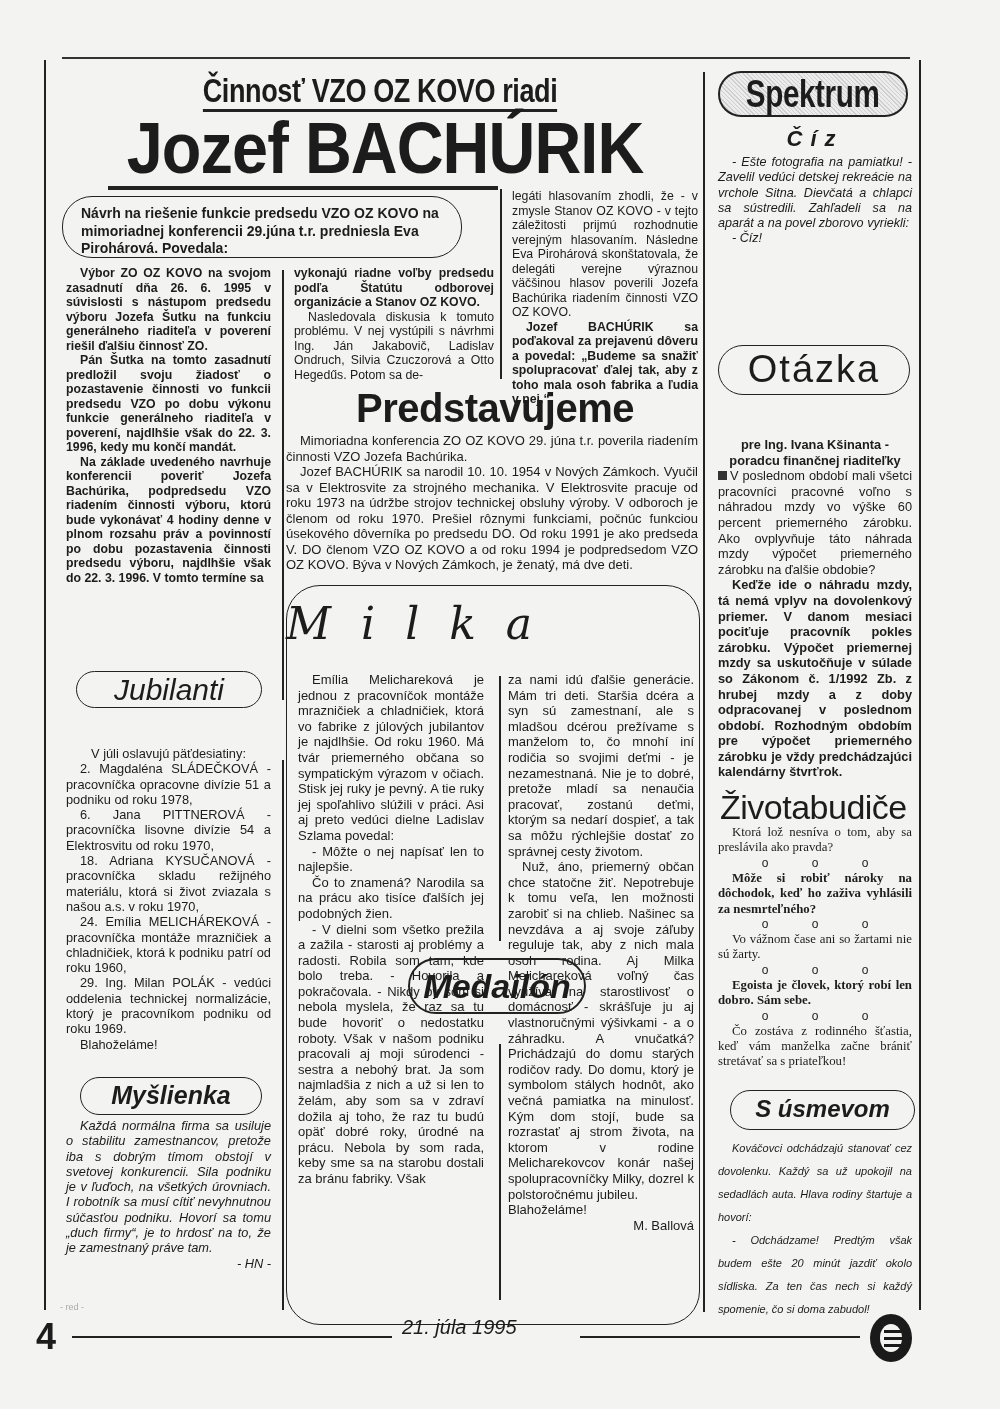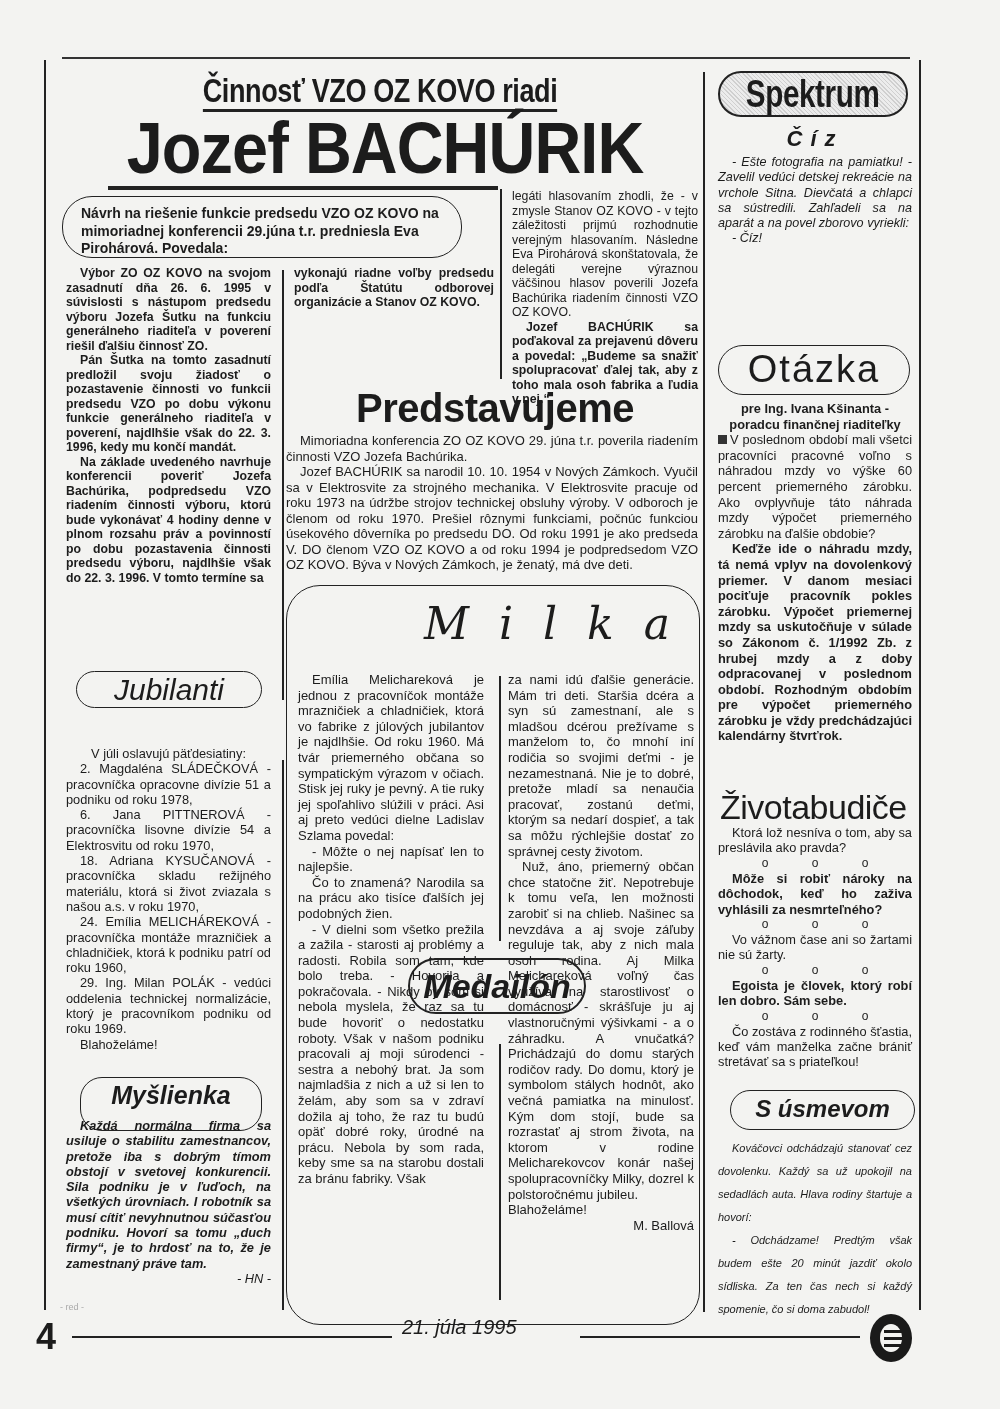--- a/index.html
+++ b/index.html
@@ -28,53 +28,53 @@
 
   .colA { left: 66px; top: 266px; width: 205px; }
   .colB { left: 294px; top: 266px; width: 200px; }
   .colC { left: 512px; top: 189px; width: 186px; }
 
   .predstav-title { left: 290px; top: 386px; width: 410px; text-align: center; font-size: 40px; font-weight: bold; letter-spacing: -0.5px; }
   .predstav-body { left: 286px; top: 433px; width: 412px; }
   .predstav-body .p { font-size: 13px; line-height: 15.5px; }
 
   .milka-box { left: 286px; top: 585px; width: 414px; height: 740px; border: 1.8px solid #222; border-radius: 34px; box-sizing: border-box; }
-  .milka-title { left: 286px; top: 598px; width: 414px; text-align: right; font-family: "DejaVu Serif", serif; font-style: italic; font-size: 44px; letter-spacing: 30px; }
+  .milka-title { left: 286px; top: 598px; width: 414px; text-align: left; font-family: "DejaVu Serif", serif; font-style: italic; font-size: 44px; letter-spacing: 30px; }
   .milka-colL { left: 298px; top: 672px; width: 186px; }
   .milka-colR { left: 508px; top: 672px; width: 186px; }
   .milka-colL .p, .milka-colR .p { font-size: 13px; line-height: 15.6px; }
   .milka-vline { left: 499px; top: 676px; height: 265px; width: 1.5px; background: #222; }
   .milka-vline2 { left: 499px; top: 1044px; height: 256px; width: 1.5px; background: #222; }
 
   .medailon-box { left: 408px; top: 958px; width: 178px; height: 56px; border: 2px solid #222; border-radius: 28px; box-sizing: border-box;
     text-align: center; font-size: 34px; font-weight: bold; font-style: italic; line-height: 52px; }
 
   .pill { border: 1.8px solid #222; border-radius: 22px; box-sizing: border-box; text-align: center; }
   .jubilanti-pill { left: 76px; top: 671px; width: 186px; height: 37px; font-size: 30px; font-style: italic; line-height: 36px; }
   .jubilanti { left: 66px; top: 746px; width: 205px; }
   .jubilanti .p { font-size: 12.8px; line-height: 15.3px; }
-  .mys-pill { left: 80px; top: 1077px; width: 182px; height: 54px; font-size: 25px; font-weight: bold; font-style: italic; line-height: 34px; }
+  .mys-pill { left: 80px; top: 1077px; width: 182px; height: 38px; font-size: 25px; font-weight: bold; font-style: italic; line-height: 34px; }
   .mys { left: 66px; top: 1118px; width: 205px; }
-  .mys .p { font-size: 12.8px; line-height: 15.3px; font-weight: bold; font-style: italic; }
+  .mys .p { font-size: 12.8px; line-height: 15.3px; font-weight: normal; font-style: italic; }
 
   .spek-pill { left: 718px; top: 71px; width: 190px; height: 46px; border: 2px solid #222; border-radius: 24px; box-sizing: border-box;
     background: repeating-linear-gradient(45deg, #cfcfcf 0 1px, #ececec 1px 3px); text-align: center; }
   .spek-pill span { font-size: 38px; font-weight: bold; line-height: 42px; display: inline-block; transform: scaleX(0.78); letter-spacing: -0.5px; }
   .ciz-title { left: 715px; top: 126px; width: 200px; text-align: center; font-size: 22px; font-weight: bold; font-style: italic; letter-spacing: 8px; }
   .ciz { left: 718px; top: 155px; width: 194px; }
   .ciz .p { font-size: 12.6px; line-height: 15.3px; font-style: italic; }
 
   .otazka-pill { left: 718px; top: 345px; width: 192px; height: 50px; border-radius: 25px; font-size: 38px; line-height: 46px; letter-spacing: 2px; }
   .otazka { left: 718px; top: 401px; width: 194px; }
   .otazka .p { font-size: 12.8px; line-height: 15.6px; }
   .sq { display: inline-block; width: 9px; height: 9px; background: #333; margin-right: 3px; }
 
   .zivot-title { left: 720px; top: 787px; width: 200px; font-size: 34px; line-height: 40px; letter-spacing: -0.5px; }
   .zivot { left: 718px; top: 825px; width: 194px; }
-  .zivot .p { font-size: 12.8px; line-height: 15.4px; }
+  .zivot .p { font-size: 12.8px; line-height: 15.4px; font-family: Liberation Serif, serif; }
   .ooo { text-align: center; font-size: 12px; letter-spacing: 20px; padding-left: 20px; line-height: 15px; }
 
   .usmev-pill { left: 730px; top: 1090px; width: 185px; height: 40px; border-radius: 20px; font-size: 24px; font-weight: bold; font-style: italic; line-height: 36px; }
   .usmev { left: 718px; top: 1137px; width: 194px; }
   .usmev .p { font-size: 11px; line-height: 23px; font-style: italic; }
 
   .footer-num { left: 36px; top: 1316px; font-size: 36px; font-weight: bold; }
   .footer-line1 { left: 72px; top: 1336px; width: 320px; height: 2px; background: #222; }
   .footer-date { left: 402px; top: 1316px; font-size: 20px; font-style: italic; }
   .footer-line2 { left: 580px; top: 1336px; width: 280px; height: 2px; background: #222; }
@@ -105,20 +105,21 @@
     <p class="p">Návrh na riešenie funkcie predsedu VZO OZ KOVO na mimoriadnej konferencii 29.júna t.r. predniesla Eva Pirohárová. Povedala:</p>
   </div>
 
   <div class="abs colA">
     <p class="p ind bold">Výbor ZO OZ KOVO na svojom zasadnutí dňa 26. 6. 1995 v súvislosti s nástupom predsedu výboru Jozefa Šutku na funkciu generálneho riaditeľa v poverení riešil ďalšiu činnosť ZO.</p>
     <p class="p ind bold">Pán Šutka na tomto zasadnutí predložil svoju žiadosť o pozastavenie činnosti vo funkcii predsedu VZO po dobu výkonu funkcie generálneho riaditeľa v poverení, najdlhšie však do 22. 3. 1996, kedy mu končí mandát.</p>
     <p class="p ind bold">Na základe uvedeného navrhuje konferencii poveriť Jozefa Bachúrika, podpredsedu VZO riadením činnosti výboru, ktorú bude vykonávať 4 hodiny denne v plnom rozsahu práv a povinností po dobu pozastavenia činnosti predsedu výboru, najdlhšie však do 22. 3. 1996. V tomto termíne sa</p>
   </div>
   <div class="abs colB">
     <p class="p bold">vykonajú riadne voľby predsedu podľa Štatútu odborovej organizácie a Stanov OZ KOVO.</p>
+    <p class="p ind">Nasledovala diskusia k tomuto problému. V nej vystúpili s návrhmi Ing. Ján Jakabovič, Ladislav Ondruch, Silvia Czuczorová a Otto Hegedűs. Potom sa de-</p>
   </div>
   <div class="abs colC">
     <p class="p">legáti hlasovaním zhodli, že - v zmysle Stanov OZ KOVO - v tejto záležitosti prijmú rozhodnutie verejným hlasovaním. Následne Eva Pirohárová skonštatovala, že delegáti verejne výraznou väčšinou hlasov poverili Jozefa Bachúrika riadením činnosti VZO OZ KOVO.</p>
     <p class="p ind bold">Jozef BACHÚRIK sa poďakoval za prejavenú dôveru a povedal: „Budeme sa snažiť spolupracovať ďalej tak, aby z toho mala osoh fabrika a ľudia v nej.“</p>
   </div>
 
   <div class="abs predstav-title">Predstavujeme</div>
   <div class="abs predstav-body">
     <p class="p ind">Mimoriadna konferencia ZO OZ KOVO 29. júna t.r. poverila riadením činnosti VZO Jozefa Bachúrika.</p>
     <p class="p ind">Jozef BACHÚRIK sa narodil 10. 10. 1954 v Nových Zámkoch. Vyučil sa v Elektrosvite za strojného mechanika. V Elektrosvite pracuje od roku 1973 na údržbe strojov technickej obsluhy výroby. V odboroch je členom od roku 1970. Prešiel rôznymi funkciami, počnúc funkciou úsekového dôverníka po predsedu DO. Od roku 1991 je ako predseda V. DO členom VZO OZ KOVO a od roku 1994 je podpredsedom VZO OZ KOVO. Býva v Nových Zámkoch, je ženatý, má dve deti.</p>
@@ -161,21 +162,21 @@
 
   <div class="abs spek-pill"><span>Spektrum</span></div>
   <div class="abs ciz-title">Číz</div>
   <div class="abs ciz">
     <p class="p ind">- Ešte fotografia na pamiatku! - Zavelil vedúci detskej rekreácie na vrchole Sitna. Dievčatá a chlapci sa sústredili. Zahľadeli sa na aparát a na povel zborovo vyriekli:</p>
     <p class="p ind">- Číz!</p>
   </div>
 
   <div class="abs pill otazka-pill">Otázka</div>
   <div class="abs otazka">
-    <p class="p bold" style="text-align:center;">pre Ing. Ivana Kšinanta - poradcu finančnej riaditeľky</p>
+    <p class="p bold" style="text-align:center;margin-top:36px;">pre Ing. Ivana Kšinanta - poradcu finančnej riaditeľky</p>
     <p class="p"><span class="sq"></span><span>V poslednom období mali všetci pracovníci pracovné voľno s náhradou mzdy vo výške 60 percent priemerného zárobku. Ako ovplyvňuje táto náhrada mzdy výpočet priemerného zárobku na ďalšie obdobie?</span></p>
     <p class="p ind bold">Keďže ide o náhradu mzdy, tá nemá vplyv na dovolenkový priemer. V danom mesiaci pociťuje pracovník pokles zárobku. Výpočet priemernej mzdy sa uskutočňuje v súlade so Zákonom č. 1/1992 Zb. z hrubej mzdy a z doby odpracovanej v poslednom období. Rozhodným obdobím pre výpočet priemerného zárobku je vždy predchádzajúci kalendárny štvrťrok.</p>
   </div>
 
   <div class="abs zivot-title">Životabudiče</div>
   <div class="abs zivot">
     <p class="p ind">Ktorá lož nesníva o tom, aby sa preslávila ako pravda?</p>
     <div class="ooo">o o o</div>
     <p class="p ind bold">Môže si robiť nároky na dôchodok, keď ho zaživa vyhlásili za nesmrteľného?</p>
     <div class="ooo">o o o</div>

